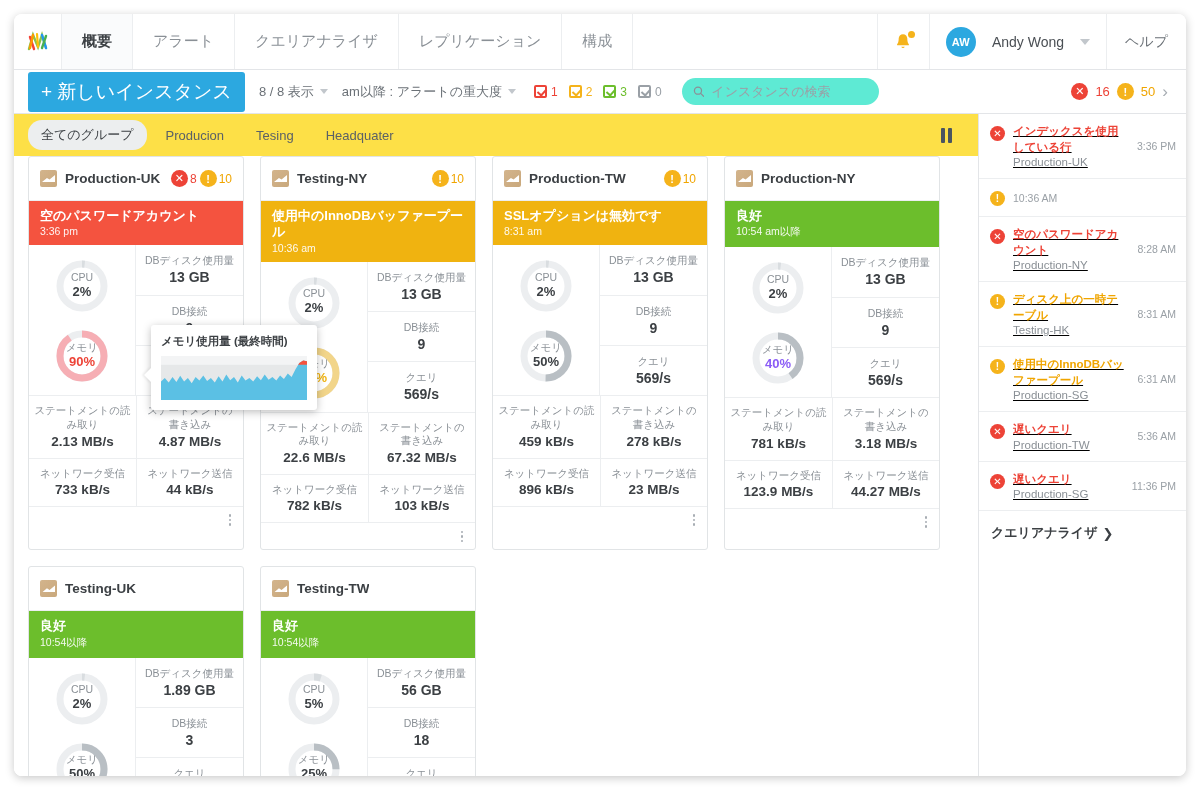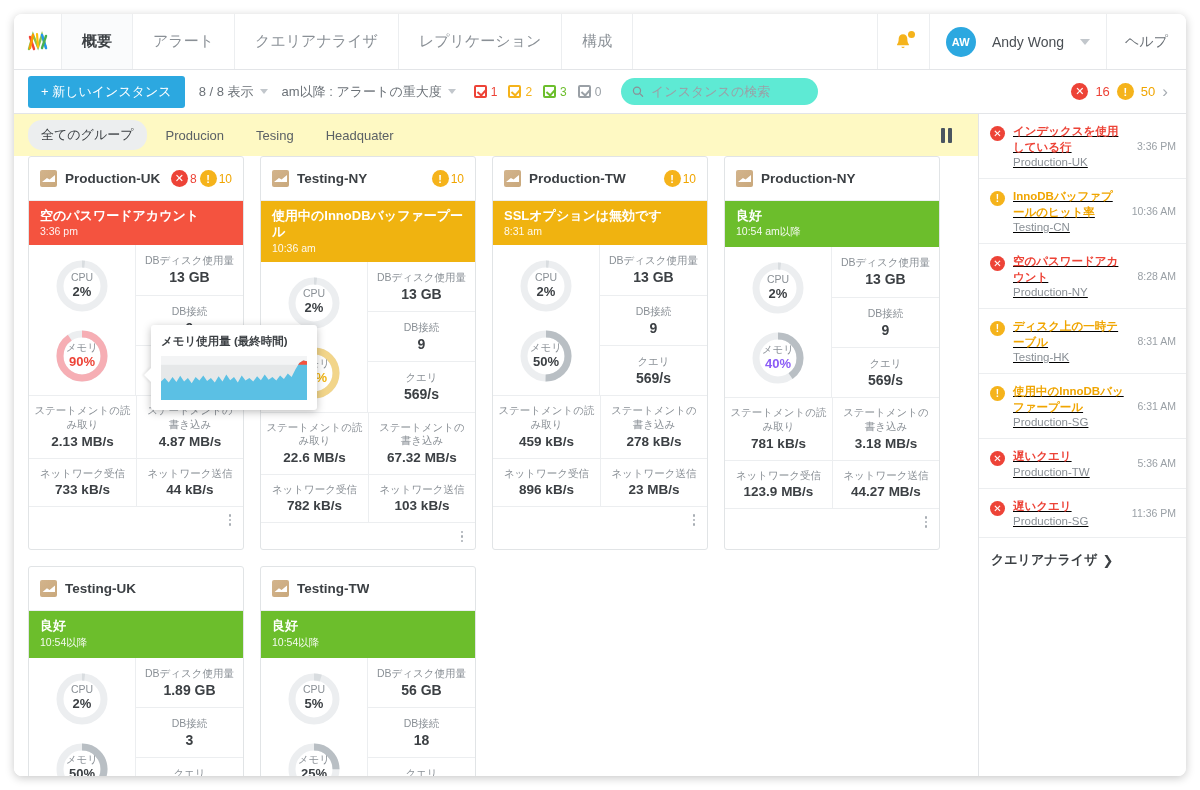--- a/index.html
+++ b/index.html
@@ -63,21 +63,21 @@
   
   .toolbar {
     height: 44px; flex: 0 0 44px;
     display:flex; align-items:center; gap: 14px;
     padding: 0 14px;
     border-bottom: 1px solid #e3e5e8;
     background:#fff;
   }
   .btn-new {
     background:#2ca8e0; color:#fff; border:none; border-radius:3px;
-    font-size:13px; padding: 7px 13px; cursor:pointer;
+    font-size:19px; padding: 7px 13px; cursor:pointer;
     font-family: inherit;
   }
   .tb-dd { display:flex; align-items:center; gap:6px; font-size:13px; color:#6b7177; cursor:pointer; }
   .tb-caret { width:0;height:0;border-left:4px solid transparent;border-right:4px solid transparent;border-top:5px solid #c2c7cc; }
   .sev-group { display:flex; align-items:center; gap:11px; margin-left: 4px;}
   .sev { display:flex; align-items:center; gap:4px; font-size:12px; cursor:pointer;}
   .cbox { width:13px; height:13px; border-radius:2px; border:2px solid; position:relative; }
   .cbox::after {
     content:''; position:absolute; left:3px; top:0px; width:4px; height:7px;
     border-right:2px solid; border-bottom:2px solid; transform: rotate(42deg);
@@ -101,21 +101,21 @@
   .badge-num { font-size:13px; }
   .chev-r { color:#a7adb3; font-size:17px; cursor:pointer; }
 
   
   .body { flex:1; display:flex; min-height:0; }
   .main { flex:1; min-width:0; display:flex; flex-direction:column; background:#fff; }
 
   .grouprow {
     height:42px; flex:0 0 42px;
     display:flex; align-items:center; gap: 6px;
-    padding: 0 14px; background:#fef9c3;
+    padding: 0 14px; background:#fde047;
   }
   .group-pill {
     font-size:13px; color:#5b6166; padding: 6px 13px; border-radius:14px; cursor:pointer;
     white-space:nowrap;
   }
   .group-pill.active { background:#eceeef; color:#3c4044; }
   .pause-btn { margin-left:auto; display:flex; gap:3px; cursor:pointer; padding-right:12px;}
   .pause-bar { width:4px; height:15px; background:#4a5560; border-radius:1px; }
 
   .cards {
@@ -737,24 +737,20 @@
           <div class="alert-item">
             <span class="a-ico err">✕</span>
             <span class="a-body">
               <span class="a-title err" style="display:block">インデックスを使用している行</span>
               <span class="a-sub" style="display:block">Production-UK</span>
             </span>
             <span class="a-time">3:36 PM</span>
           </div>
           <div class="alert-item">
             <span class="a-ico warn">!</span>
-            <span class="a-body">
-              <span class="a-title warn" style="display:block">InnoDBバッファプールのヒット率</span>
-              <span class="a-sub" style="display:block">Testing-CN</span>
-            </span>
             <span class="a-time">10:36 AM</span>
           </div>
           <div class="alert-item">
             <span class="a-ico err">✕</span>
             <span class="a-body">
               <span class="a-title err" style="display:block">空のパスワードアカウント</span>
               <span class="a-sub" style="display:block">Production-NY</span>
             </span>
             <span class="a-time">8:28 AM</span>
           </div>

